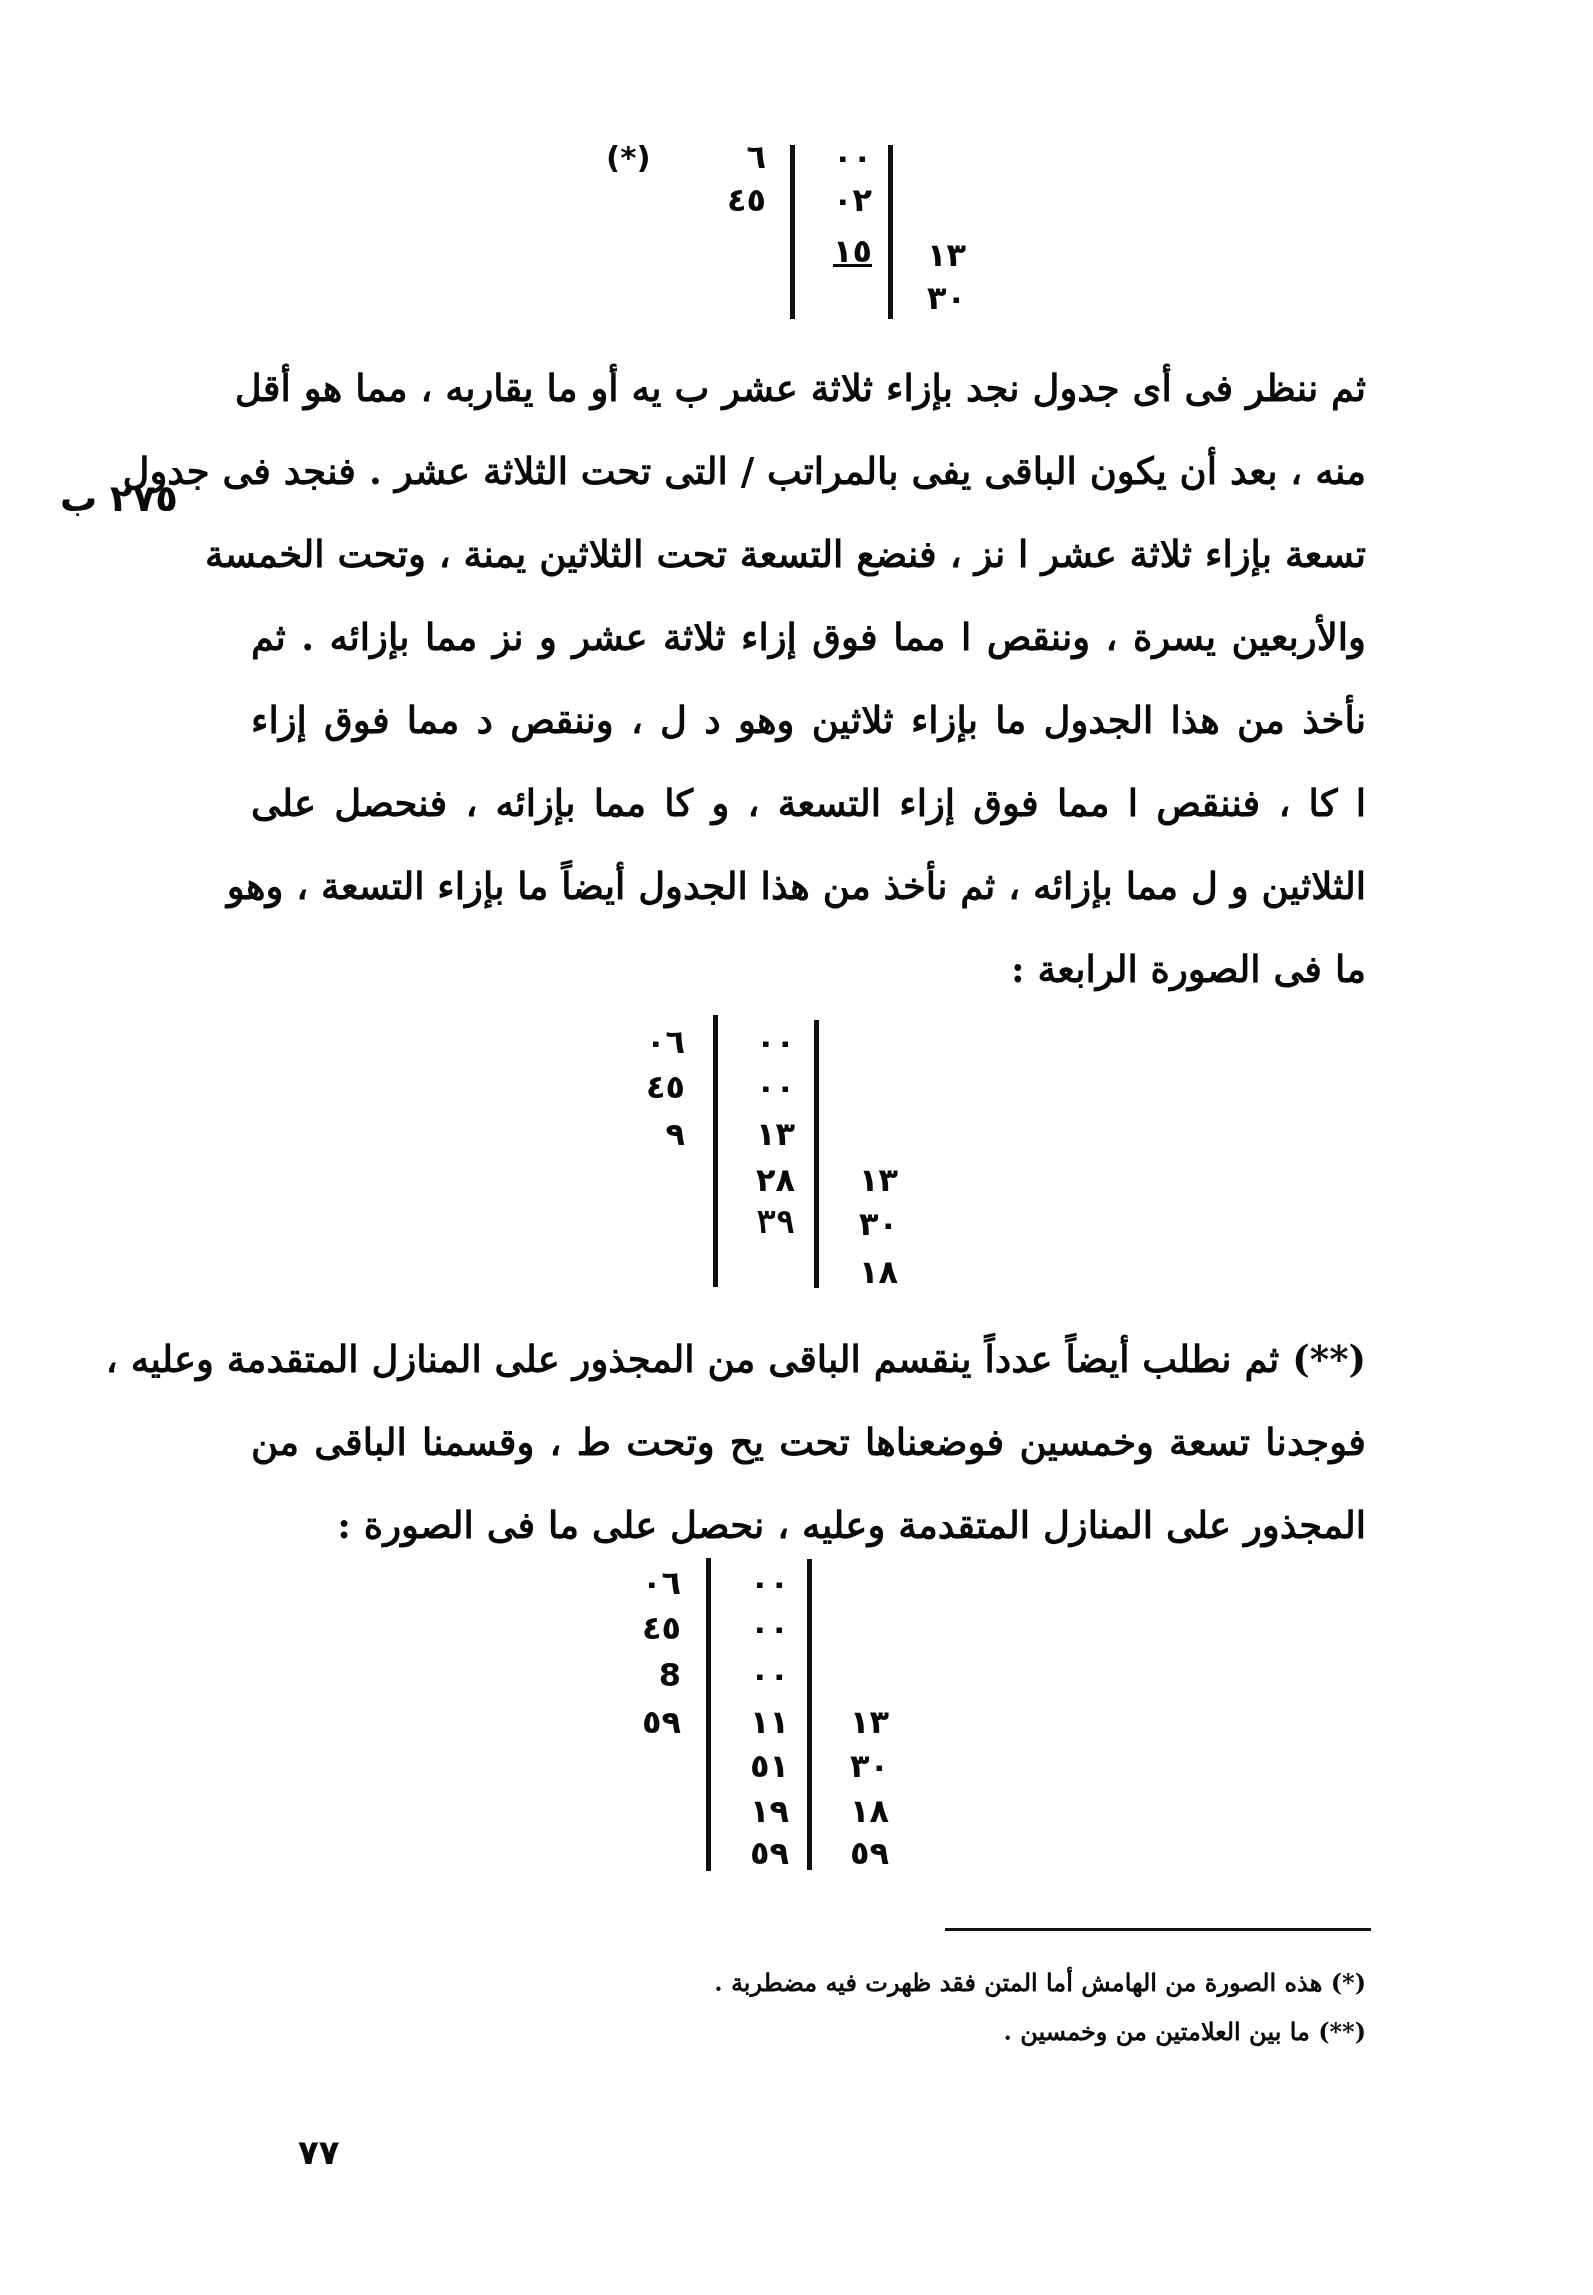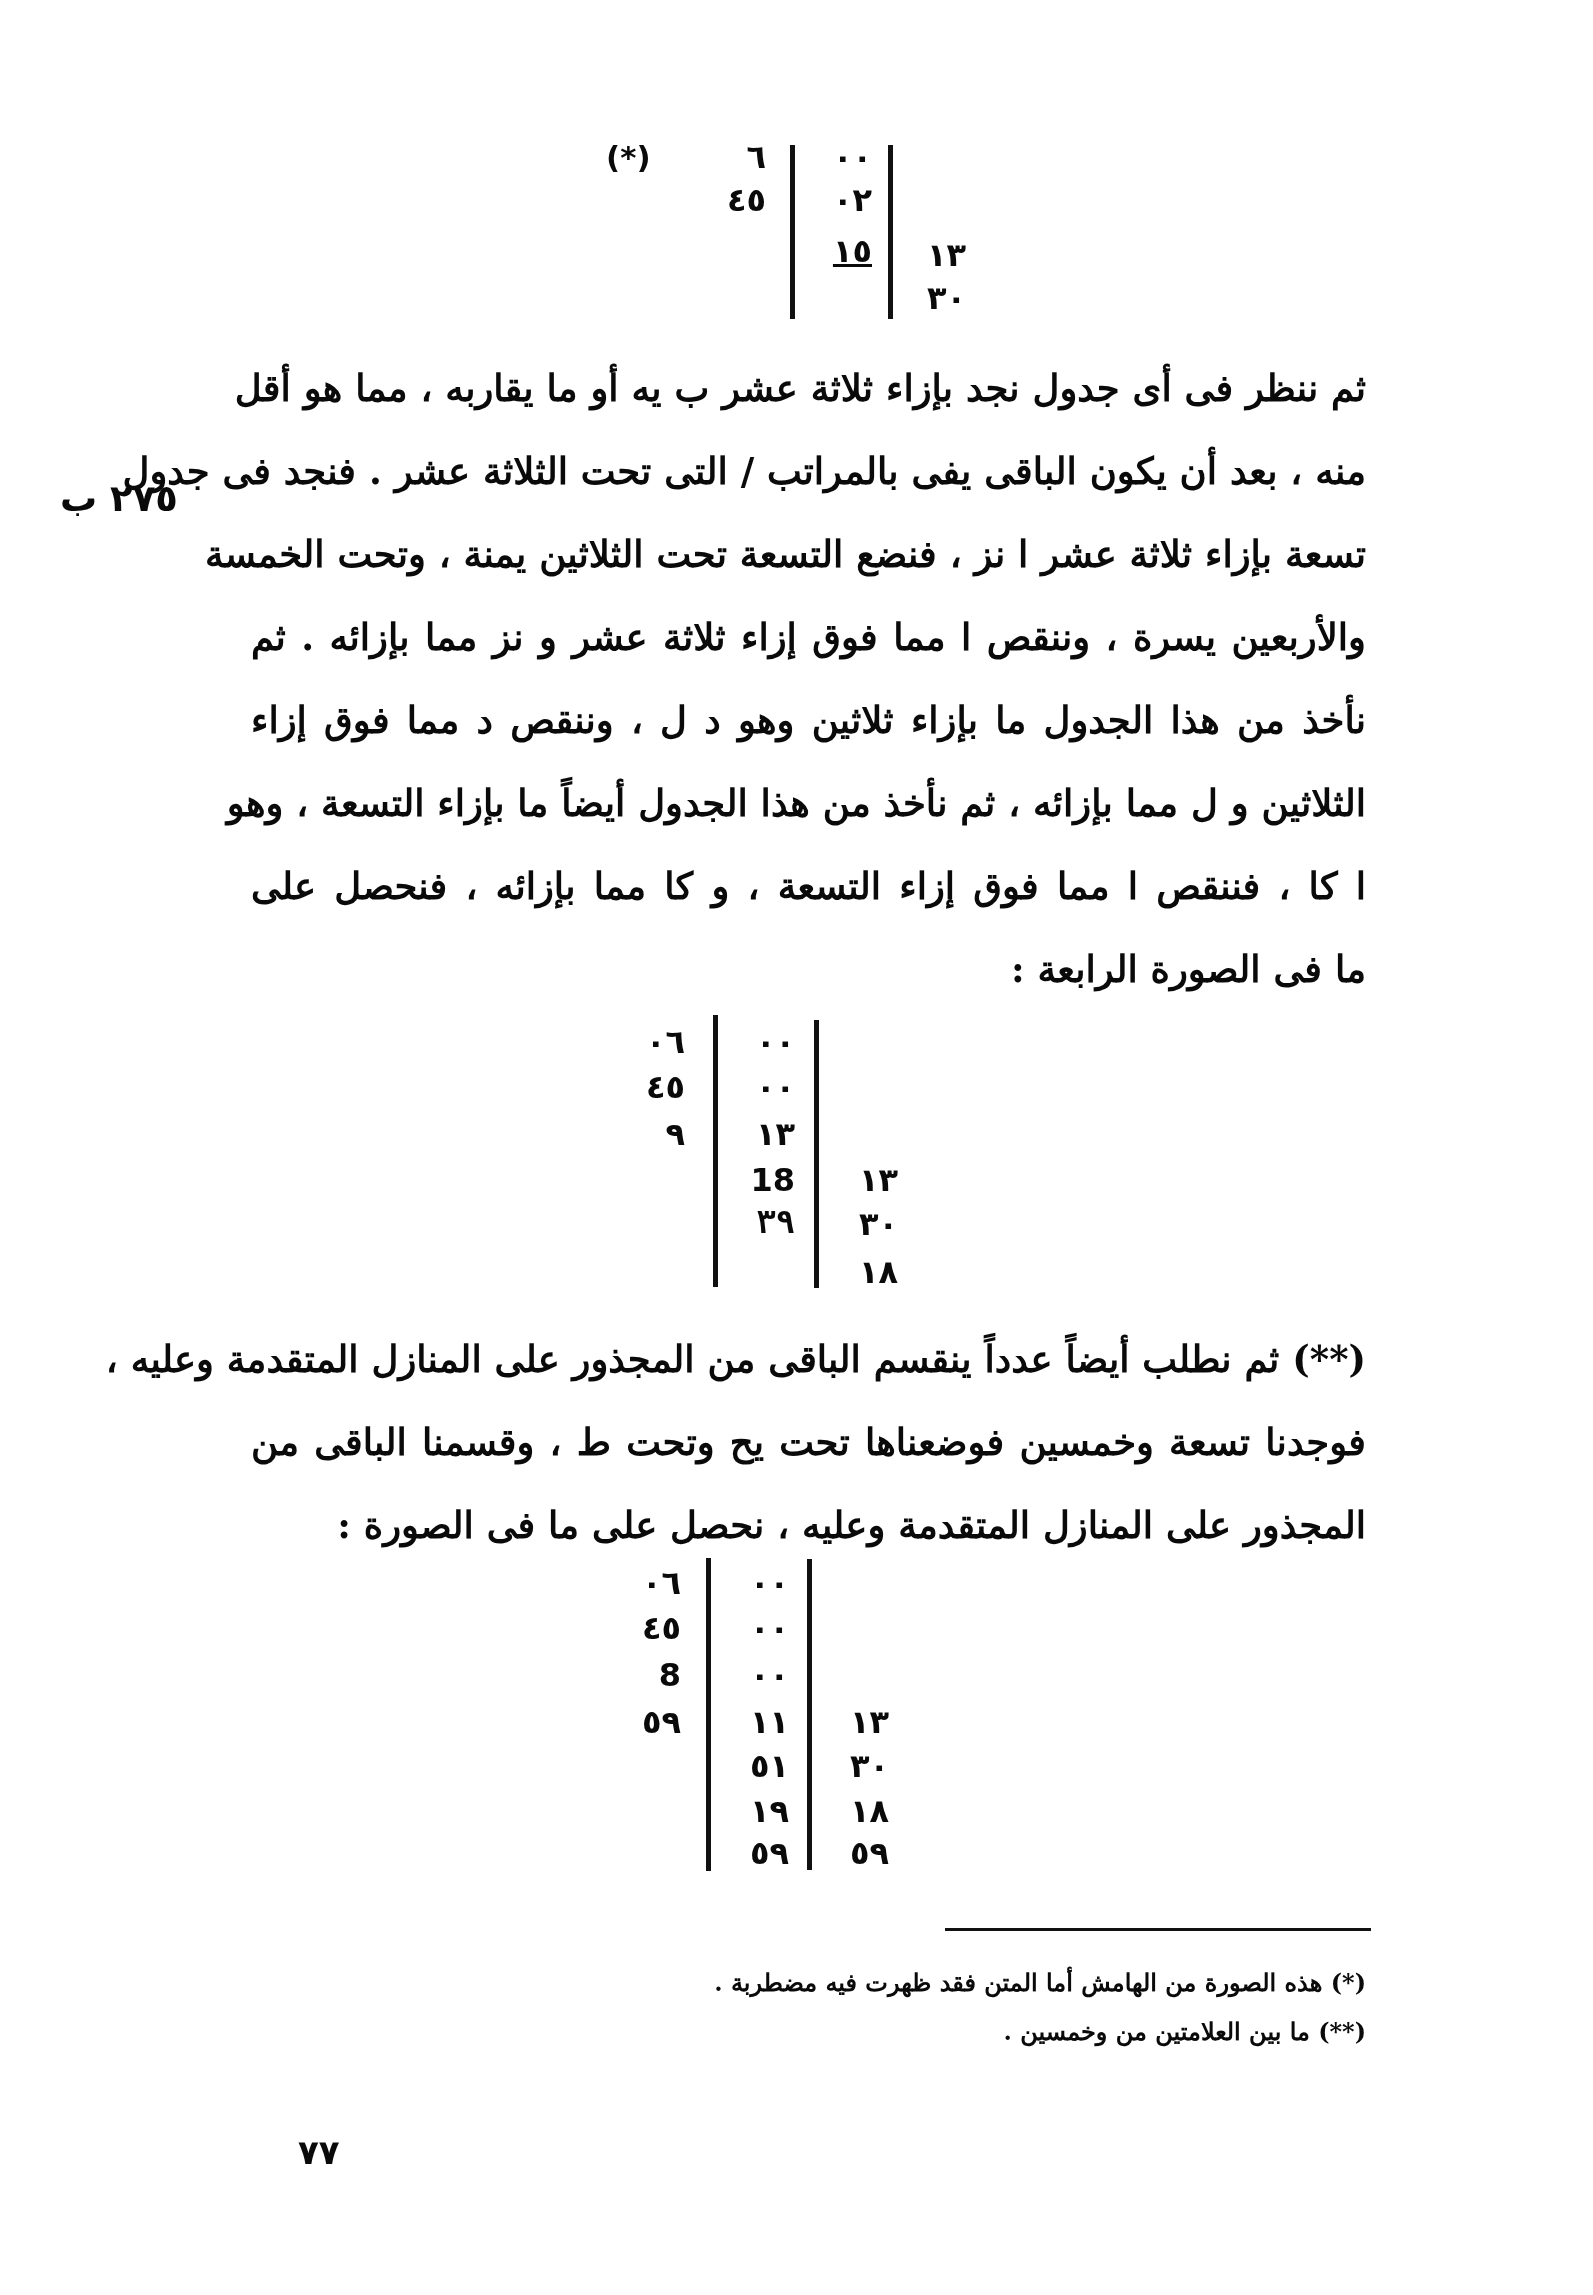--- a/index.html
+++ b/index.html
@@ -71,34 +71,34 @@
   </div>
 
   <div class="margin-note">٢٧٥ ب</div>
 
   <div class="para" style="top:347px;">
     <span class="line">ثم ننظر فى أى جدول نجد بإزاء ثلاثة عشر ب يه أو ما يقاربه ، مما هو أقل</span>
     <span class="line">منه ، بعد أن يكون الباقى يفى بالمراتب / التى تحت الثلاثة عشر . فنجد فى جدول</span>
     <span class="line">تسعة بإزاء ثلاثة عشر ا نز ، فنضع التسعة تحت الثلاثين يمنة ، وتحت الخمسة</span>
     <span class="line">والأربعين يسرة ، وننقص ا مما فوق إزاء ثلاثة عشر و نز مما بإزائه . ثم</span>
     <span class="line">نأخذ من هذا الجدول ما بإزاء ثلاثين وهو د ل ، وننقص د مما فوق إزاء</span>
+    <span class="line">ا كا ، فننقص ا مما فوق إزاء التسعة ، و كا مما بإزائه ، فنحصل على</span>
     <span class="line">الثلاثين و ل مما بإزائه ، ثم نأخذ من هذا الجدول أيضاً ما بإزاء التسعة ، وهو</span>
-    <span class="line">ا كا ، فننقص ا مما فوق إزاء التسعة ، و كا مما بإزائه ، فنحصل على</span>
     <span class="line last">ما فى الصورة الرابعة :</span>
   </div>
 
   <div class="numtable" style="left:0; top:0;">
     <div class="cell" style="left:630px; top:1021px; width:55px;">٠٦</div>
     <div class="cell" style="left:630px; top:1066px; width:55px;">٤٥</div>
     <div class="cell" style="left:630px; top:1113px; width:55px;">٩</div>
     <div class="vline" style="left:713px; top:1015px; height:272px;"></div>
     <div class="cell" style="left:740px; top:1021px; width:55px;">٠٠</div>
     <div class="cell" style="left:740px; top:1066px; width:55px;">٠٠</div>
     <div class="cell" style="left:740px; top:1113px; width:55px;">١٣</div>
-    <div class="cell" style="left:740px; top:1159px; width:55px;">18</div>
+    <div class="cell" style="left:740px; top:1159px; width:55px;">٢٨</div>
     <div class="cell" style="left:740px; top:1203px; width:55px;font-family:Liberation Mono, monospace;">٣٩</div>
     <div class="vline" style="left:814px; top:1020px; height:268px;"></div>
     <div class="cell" style="left:843px; top:1159px; width:55px;">١٣</div>
     <div class="cell" style="left:843px; top:1203px; width:55px;">٣٠</div>
     <div class="cell" style="left:843px; top:1251px; width:55px;">١٨</div>
   </div>
 
   <div class="para" style="top:1318px;">
     <span class="line">(**) ثم نطلب أيضاً عدداً ينقسم الباقى من المجذور على المنازل المتقدمة وعليه ،</span>
     <span class="line">فوجدنا تسعة وخمسين فوضعناها تحت يح وتحت ط ، وقسمنا الباقى من</span>

